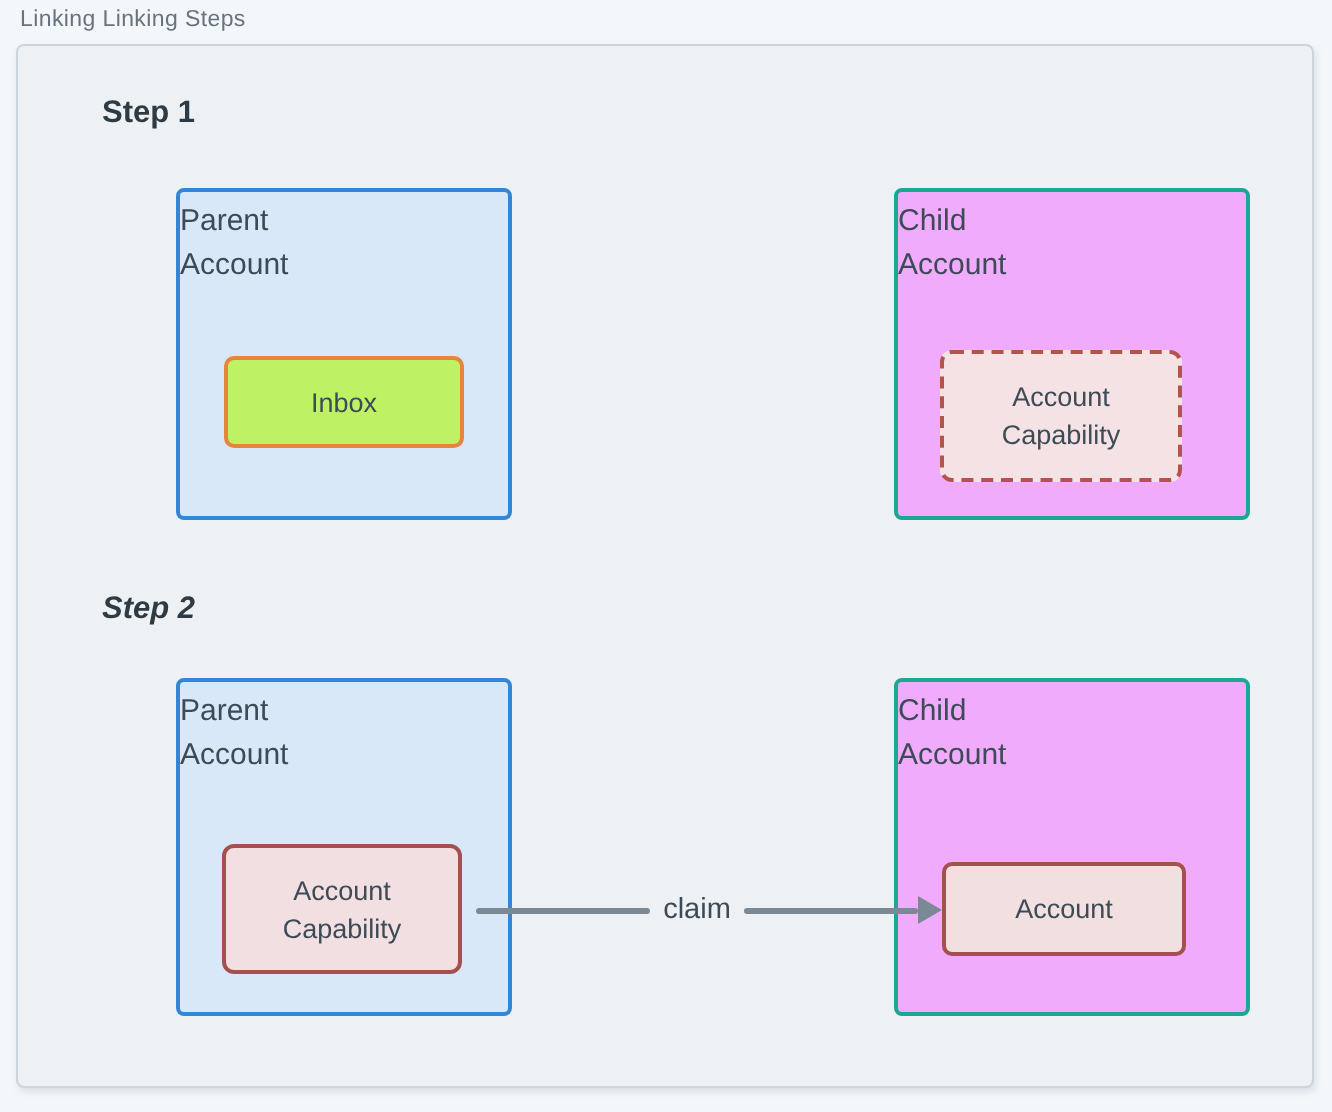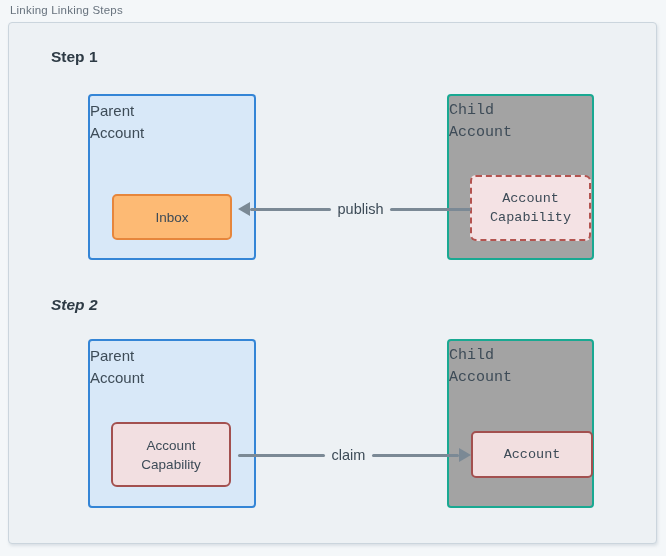--- a/index.html
+++ b/index.html
@@ -31,43 +31,43 @@
   }
   .step-label.s1 { top: 25px; }
   .step-label.s2 { top: 273px; font-style: italic; }
 
   .account-box {
     position: absolute;
     border-radius: 4px;
     border: 2px solid;
   }
   .account-box.parent { background: #d8e8f8; border-color: #3485d6; left: 79px; width: 168px; }
-  .account-box.child  { background: #a3a3a3; border-color: #19a992; left: 438px; width: 147px; font-family: Liberation Mono, monospace; }
+  .account-box.child  { background: #f0abfc; border-color: #19a992; left: 438px; width: 178px; }
   .row1 { top: 71px; height: 166px; }
   .row2 { top: 316px; height: 169px; }
 
   .box-title {
     position: absolute; left: 0; right: 0; top: 4px;
     text-align: left;
     font-size: 15px; line-height: 22px; color: #3d4b57;
     white-space: pre-line;
   }
 
   .inner-box {
     position: absolute;
     border-radius: 6px;
     border: 2px solid;
     display: flex; align-items: center; justify-content: center;
     text-align: center;
     font-size: 13.5px; line-height: 19px; color: #3d4b57;
     white-space: pre-line;
   }
   .inner-box.inbox {
-    left: 22px; top: 98px; width: 120px; height: 46px;
-    background: #fdba74; border-color: #e6863c; border-radius: 5px;
+    left: 22px; top: 82px; width: 120px; height: 46px;
+    background: #bef264; border-color: #e6863c; border-radius: 5px;
   }
   .inner-box.cap-dashed {
     left: 21px; top: 79px; width: 121px; height: 66px;
     background: #f4e2e4; border-color: #b3534f; border-style: dashed;
   }
   .inner-box.cap-solid {
     left: 21px; top: 81px; width: 120px; height: 65px;
     background: #f2dfe1; border-color: #a3504f;
   }
   .inner-box.account {
@@ -116,26 +116,20 @@
       <div class="inner-box inbox">Inbox</div>
     </div>
 
     <div class="account-box child row1">
       <div class="box-title">Child
 Account</div>
       <div class="inner-box cap-dashed">Account
 Capability</div>
     </div>
 
-    <div class="arrow a1">
-      <div class="head-left"></div>
-      <div class="line"></div>
-      <div class="arrow-label">publish</div>
-      <div class="line"></div>
-    </div>
 
     <div class="step-label s2">Step 2</div>
 
     <div class="account-box parent row2">
       <div class="box-title">Parent
 Account</div>
       <div class="inner-box cap-solid">Account
 Capability</div>
     </div>
 

